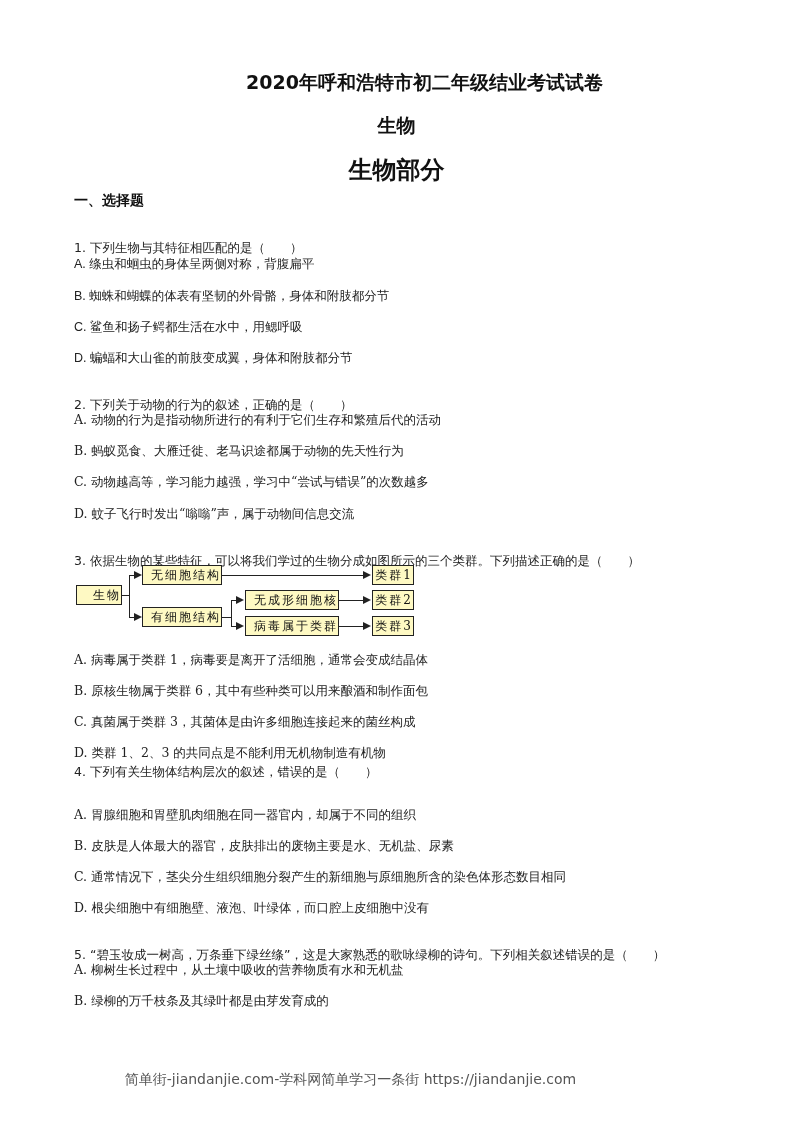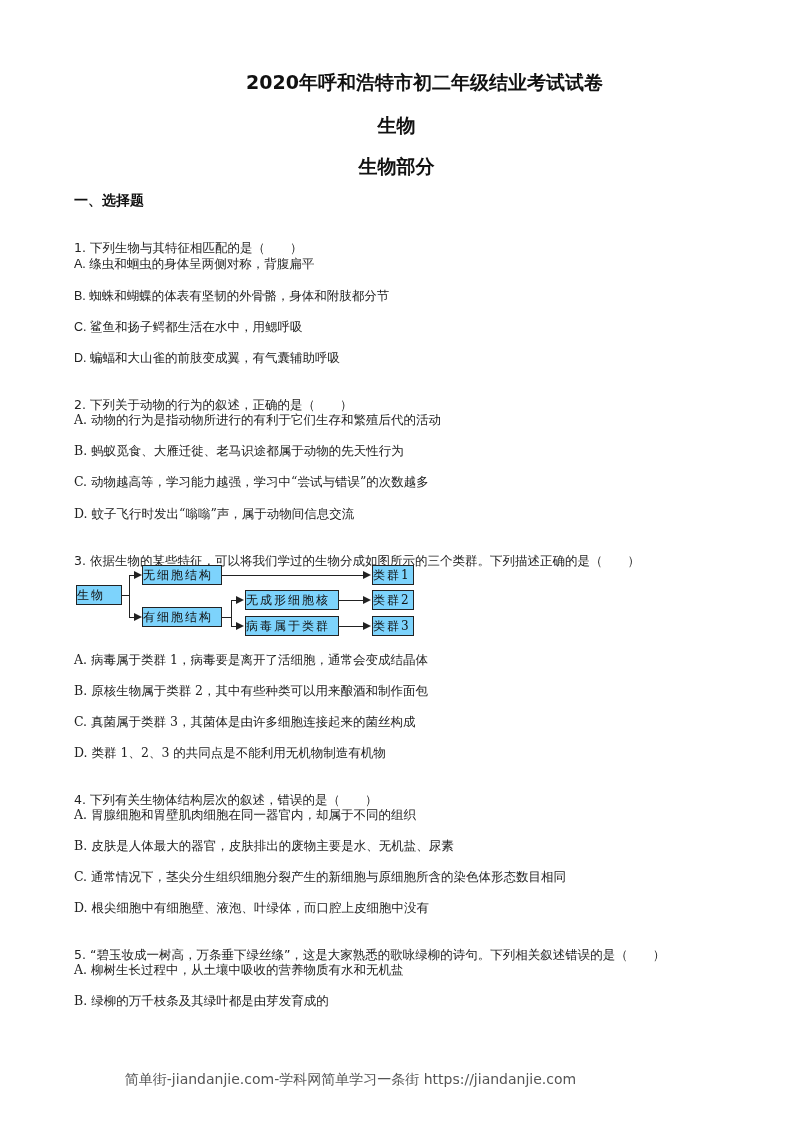--- a/index.html
+++ b/index.html
@@ -8,36 +8,36 @@
     font-family: "DejaVu Serif", "Liberation Serif", serif;
     color: #1a1a1a;
   }
   .title {
     position: absolute; left: 0; width: 793px; text-align: center;
     font-family: "DejaVu Sans", "Liberation Sans", sans-serif;
     font-weight: bold; color: #111;
   }
   .t1 { top: 70px; font-size: 19px; margin-left: 28px; }
   .t2 { top: 113px; font-size: 19px; }
-  .t3 { top: 154px; font-size: 19px; }
+  .t3 { top: 154px; font-size: 24px; }
   .section {
     position: absolute; left: 74px; top: 192px;
     font-family: "DejaVu Sans", "Liberation Sans", sans-serif;
     font-weight: bold; font-size: 14px; color: #111;
   }
   .line {
     position: absolute; left: 74px; font-size: 12.5px; white-space: nowrap;
     line-height: 16px; color: #222;
   }
   .q { font-family: "DejaVu Sans", "Liberation Sans", sans-serif; margin-top: 16px; }
   .opt-sans { font-family: Liberation Sans, sans-serif; }
   .diagram { position: absolute; left: 74px; top: 560px; width: 350px; height: 80px; }
   .box {
-    position: absolute; border: 1.2px solid #222; background: #7dd3fc;
-    font-size: 12px; text-align: left; line-height: 18px; height: 18px;
+    position: absolute; border: 1.2px solid #222; background: #fef9c3;
+    font-size: 12px; text-align: right; line-height: 18px; height: 18px;
     letter-spacing: 2px; color: #111;
   }
   .hl { position: absolute; border-top: 1.2px solid #222; height: 0; }
   .vl { position: absolute; border-left: 1.2px solid #222; width: 0; }
   .arrow {
     position: absolute; width: 0; height: 0;
     border-top: 4px solid transparent; border-bottom: 4px solid transparent;
     border-left: 8px solid #222;
   }
   .footer {
@@ -52,21 +52,21 @@
 <div class="title t1">2020年呼和浩特市初二年级结业考试试卷</div>
 <div class="title t2">生物</div>
 <div class="title t3">生物部分</div>
 
 <div class="section">一、选择题</div>
 
 <div class="line q" style="top:224px">1. 下列生物与其特征相匹配的是（　　）</div>
 <div class="line opt-sans" style="top:256px">A. 绦虫和蛔虫的身体呈两侧对称，背腹扁平</div>
 <div class="line opt-sans" style="top:288px">B. 蜘蛛和蝴蝶的体表有坚韧的外骨骼，身体和附肢都分节</div>
 <div class="line opt-sans" style="top:319px">C. 鲨鱼和扬子鳄都生活在水中，用鳃呼吸</div>
-<div class="line opt-sans" style="top:350px">D. 蝙蝠和大山雀的前肢变成翼，有气囊辅助呼吸</div>
+<div class="line opt-sans" style="top:350px">D. 蝙蝠和大山雀的前肢变成翼，身体和附肢都分节</div>
 
 <div class="line q" style="top:381px">2. 下列关于动物的行为的叙述，正确的是（　　）</div>
 <div class="line" style="top:412px">A.  动物的行为是指动物所进行的有利于它们生存和繁殖后代的活动</div>
 <div class="line" style="top:443px">B.  蚂蚁觅食、大雁迁徙、老马识途都属于动物的先天性行为</div>
 <div class="line" style="top:474px">C.  动物越高等，学习能力越强，学习中“尝试与错误”的次数越多</div>
 <div class="line" style="top:506px">D.  蚊子飞行时发出“嗡嗡”声，属于动物间信息交流</div>
 
 <div class="line q" style="top:537px">3. 依据生物的某些特征，可以将我们学过的生物分成如图所示的三个类群。下列描述正确的是（　　）</div>
 
 <div class="diagram">
@@ -98,25 +98,25 @@
   <div class="arrow" style="left:289px; top:36px;"></div>
   <div class="hl" style="left:264px; top:66px; width:26px;"></div>
   <div class="arrow" style="left:289px; top:62px;"></div>
 
   <div class="box" style="left:298px; top:5px; width:40px;">类群1</div>
   <div class="box" style="left:298px; top:30px; width:40px;">类群2</div>
   <div class="box" style="left:298px; top:56px; width:40px;">类群3</div>
 </div>
 
 <div class="line" style="top:652px">A.  病毒属于类群 1，病毒要是离开了活细胞，通常会变成结晶体</div>
-<div class="line" style="top:683px">B.  原核生物属于类群 2，其中有些种类可以用来酿酒和制作面包</div>
+<div class="line" style="top:683px">B.  原核生物属于类群 6，其中有些种类可以用来酿酒和制作面包</div>
 <div class="line" style="top:714px">C.  真菌属于类群 3，其菌体是由许多细胞连接起来的菌丝构成</div>
 <div class="line" style="top:745px">D.  类群 1、2、3 的共同点是不能利用无机物制造有机物</div>
 
-<div class="line q" style="top:776px">4. 下列有关生物体结构层次的叙述，错误的是（　　）</div>
+<div class="line q" style="top:748px">4. 下列有关生物体结构层次的叙述，错误的是（　　）</div>
 <div class="line" style="top:807px">A.  胃腺细胞和胃壁肌肉细胞在同一器官内，却属于不同的组织</div>
 <div class="line" style="top:838px">B.  皮肤是人体最大的器官，皮肤排出的废物主要是水、无机盐、尿素</div>
 <div class="line" style="top:869px">C.  通常情况下，茎尖分生组织细胞分裂产生的新细胞与原细胞所含的染色体形态数目相同</div>
 <div class="line" style="top:900px">D.  根尖细胞中有细胞壁、液泡、叶绿体，而口腔上皮细胞中没有</div>
 
 <div class="line q" style="top:931px">5. “碧玉妆成一树高，万条垂下绿丝绦”，这是大家熟悉的歌咏绿柳的诗句。下列相关叙述错误的是（　　）</div>
 <div class="line" style="top:962px">A.  柳树生长过程中，从土壤中吸收的营养物质有水和无机盐</div>
 <div class="line" style="top:993px">B.  绿柳的万千枝条及其绿叶都是由芽发育成的</div>
 
 <div class="footer">简单街-jiandanjie.com-学科网简单学习一条街 https://jiandanjie.com</div>

